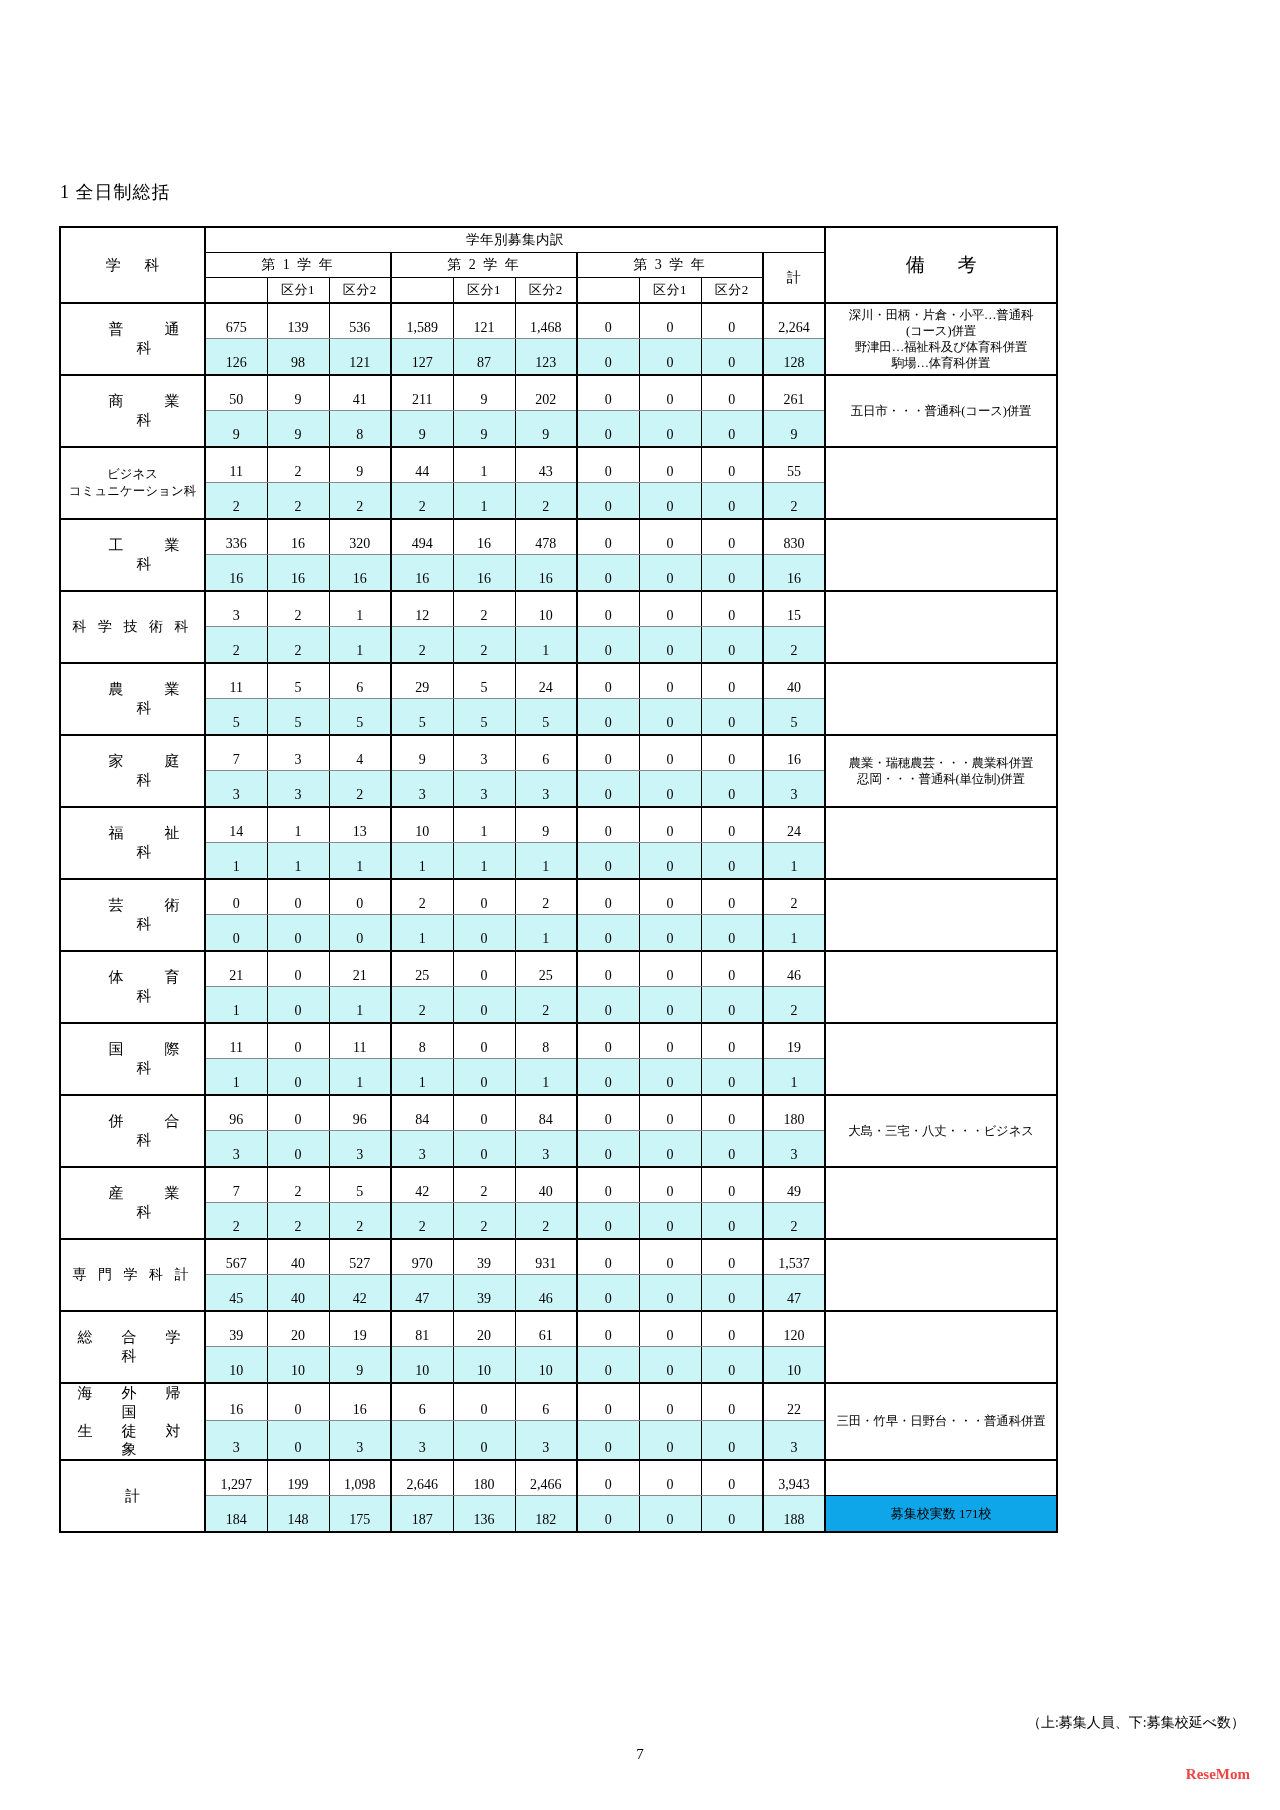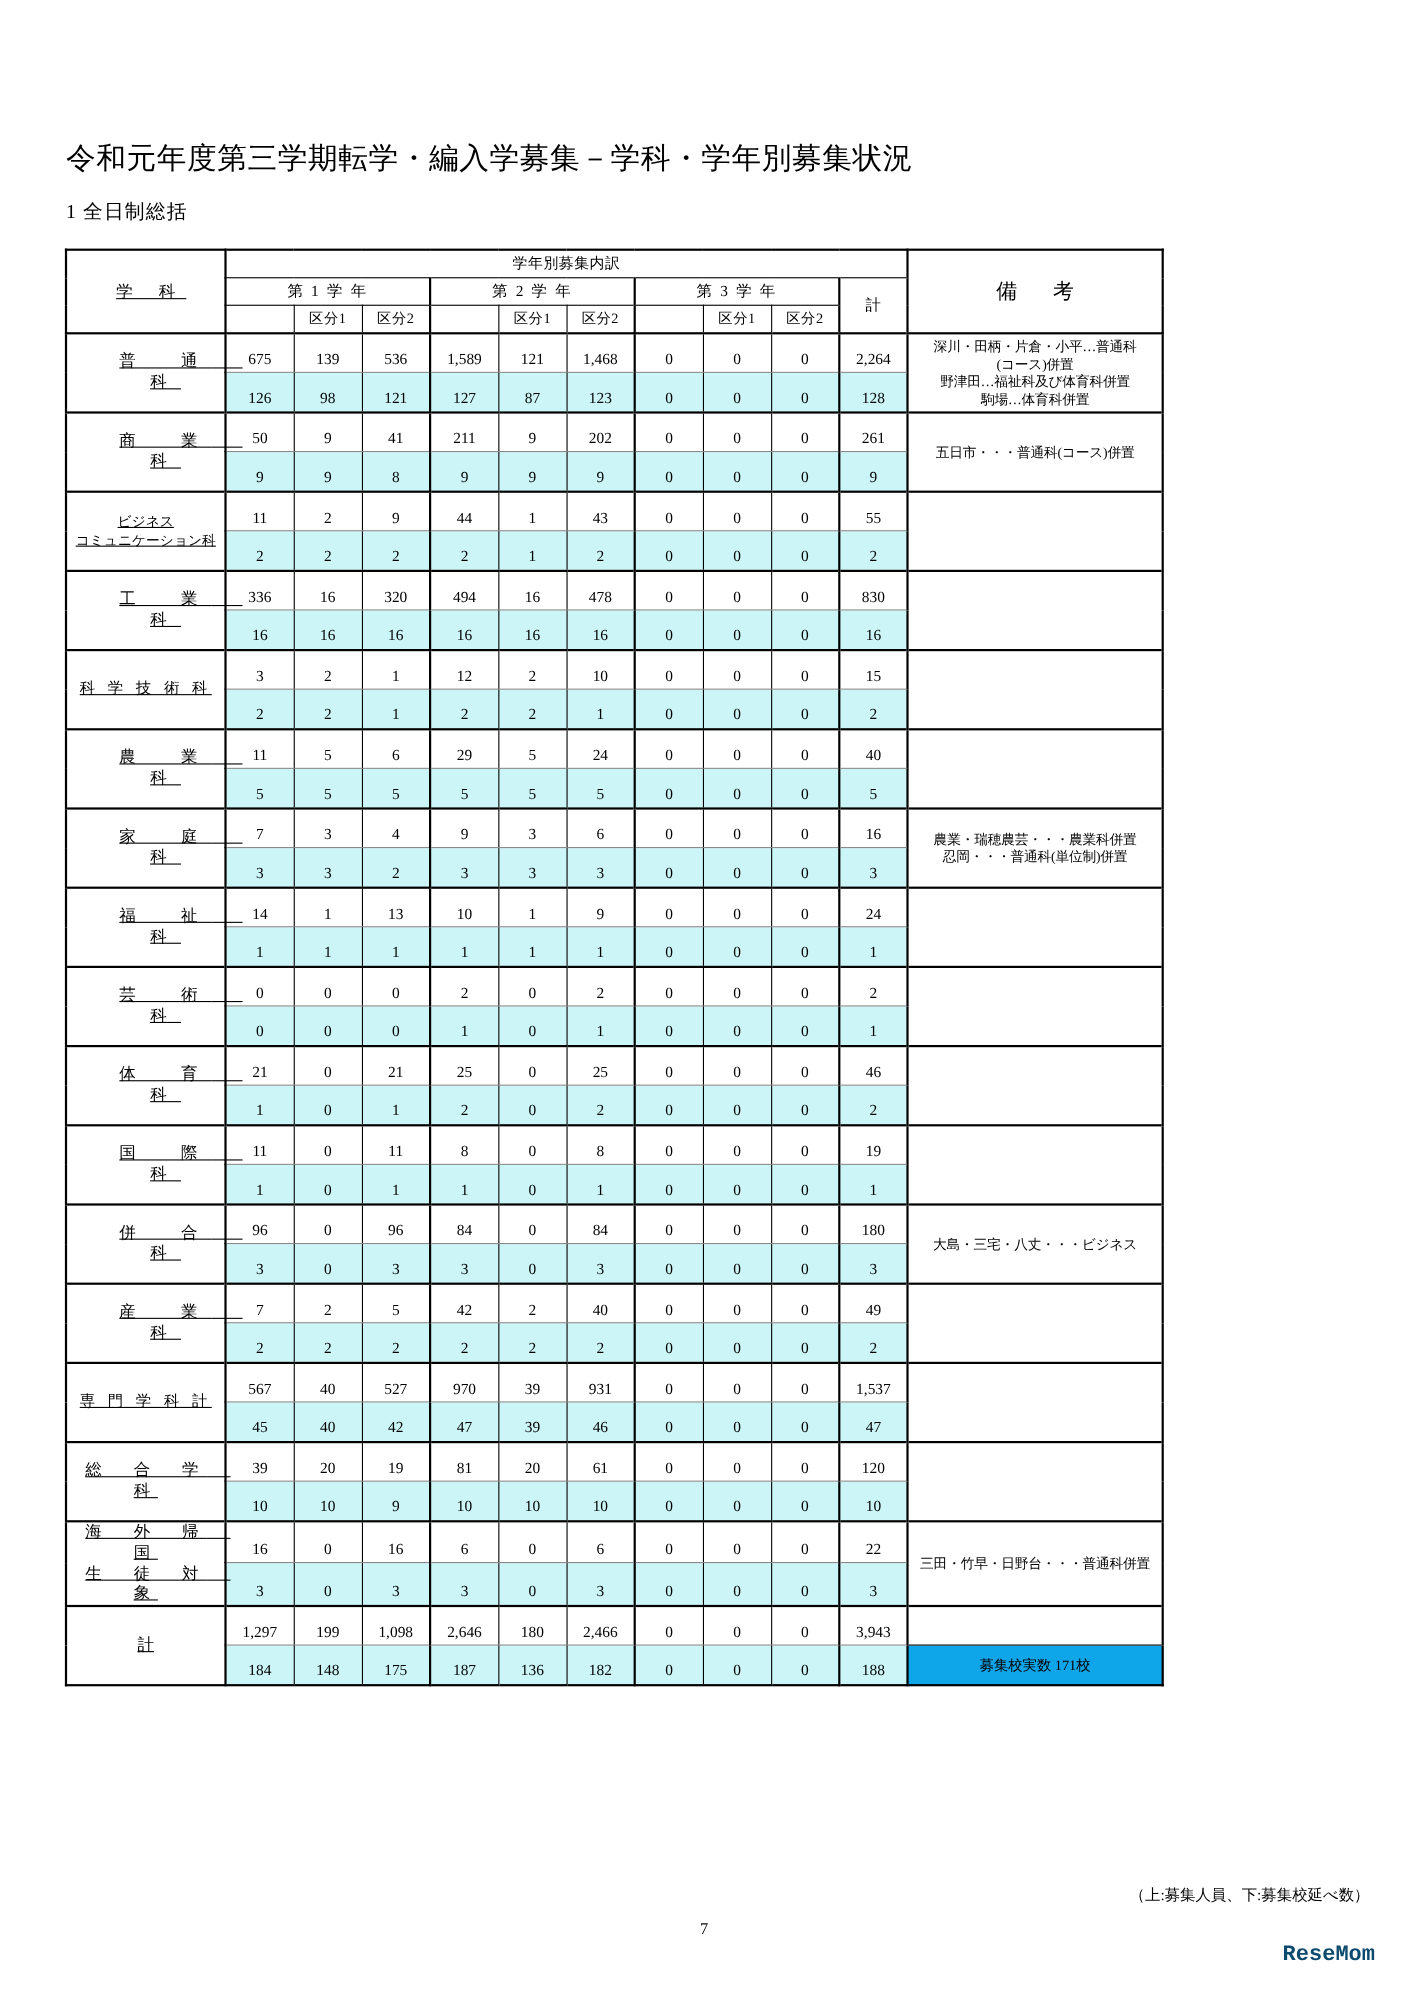--- a/index.html
+++ b/index.html
@@ -84,21 +84,21 @@
   }
   .hdr-remark {
     font-size: 19px;
     letter-spacing: 14px;
     text-indent: 14px;
   }
   .hdr-kei { font-size: 14px; }
 
   
   .b-thick-r { border-right: 2px solid #000 !important; }
-  .b-thick-l { border-left: 2px solid #000 !important; text-decoration: underline; }
+  .b-thick-l { border-left: 2px solid #000 !important; }
   .b-thick-b { border-bottom: 2px solid #000 !important; }
   .b-thick-t { border-top: 2px solid #000 !important; }
 
   
   td.subject {
     font-size: 15px;
     text-align: left;
     padding-left: 8px;
     letter-spacing: 0.5px;
     line-height: 1.25;
@@ -173,33 +173,32 @@
     top: 1746px;
     text-align: center;
     font-size: 15px;
   }
 
   
   .logo {
     position: absolute;
     right: 30px;
     top: 1766px;
-    font-family: Liberation Mono, monospace;
-    font-size: 20px;
+    font-family: Liberation Serif, serif;
+    font-size: 15px;
     font-weight: bold;
-    color: #0c4a6e;
+    color: #ef4444;
     letter-spacing: 0px;
   }
 </style>
 </head>
 <body>
 
 <div class="page">
 
-  <div class="doc-title">令和元年度第三学期転学・編入学募集－学科・学年別募集状況</div>
   <div class="section-heading">1  全日制総括</div>
 
   <div class="table-wrap">
     <table class="main">
       <colgroup>
         <col class="c-subject">
         <col class="c-num">
           <col class="c-num">
           <col class="c-num">
         <col class="c-num">

